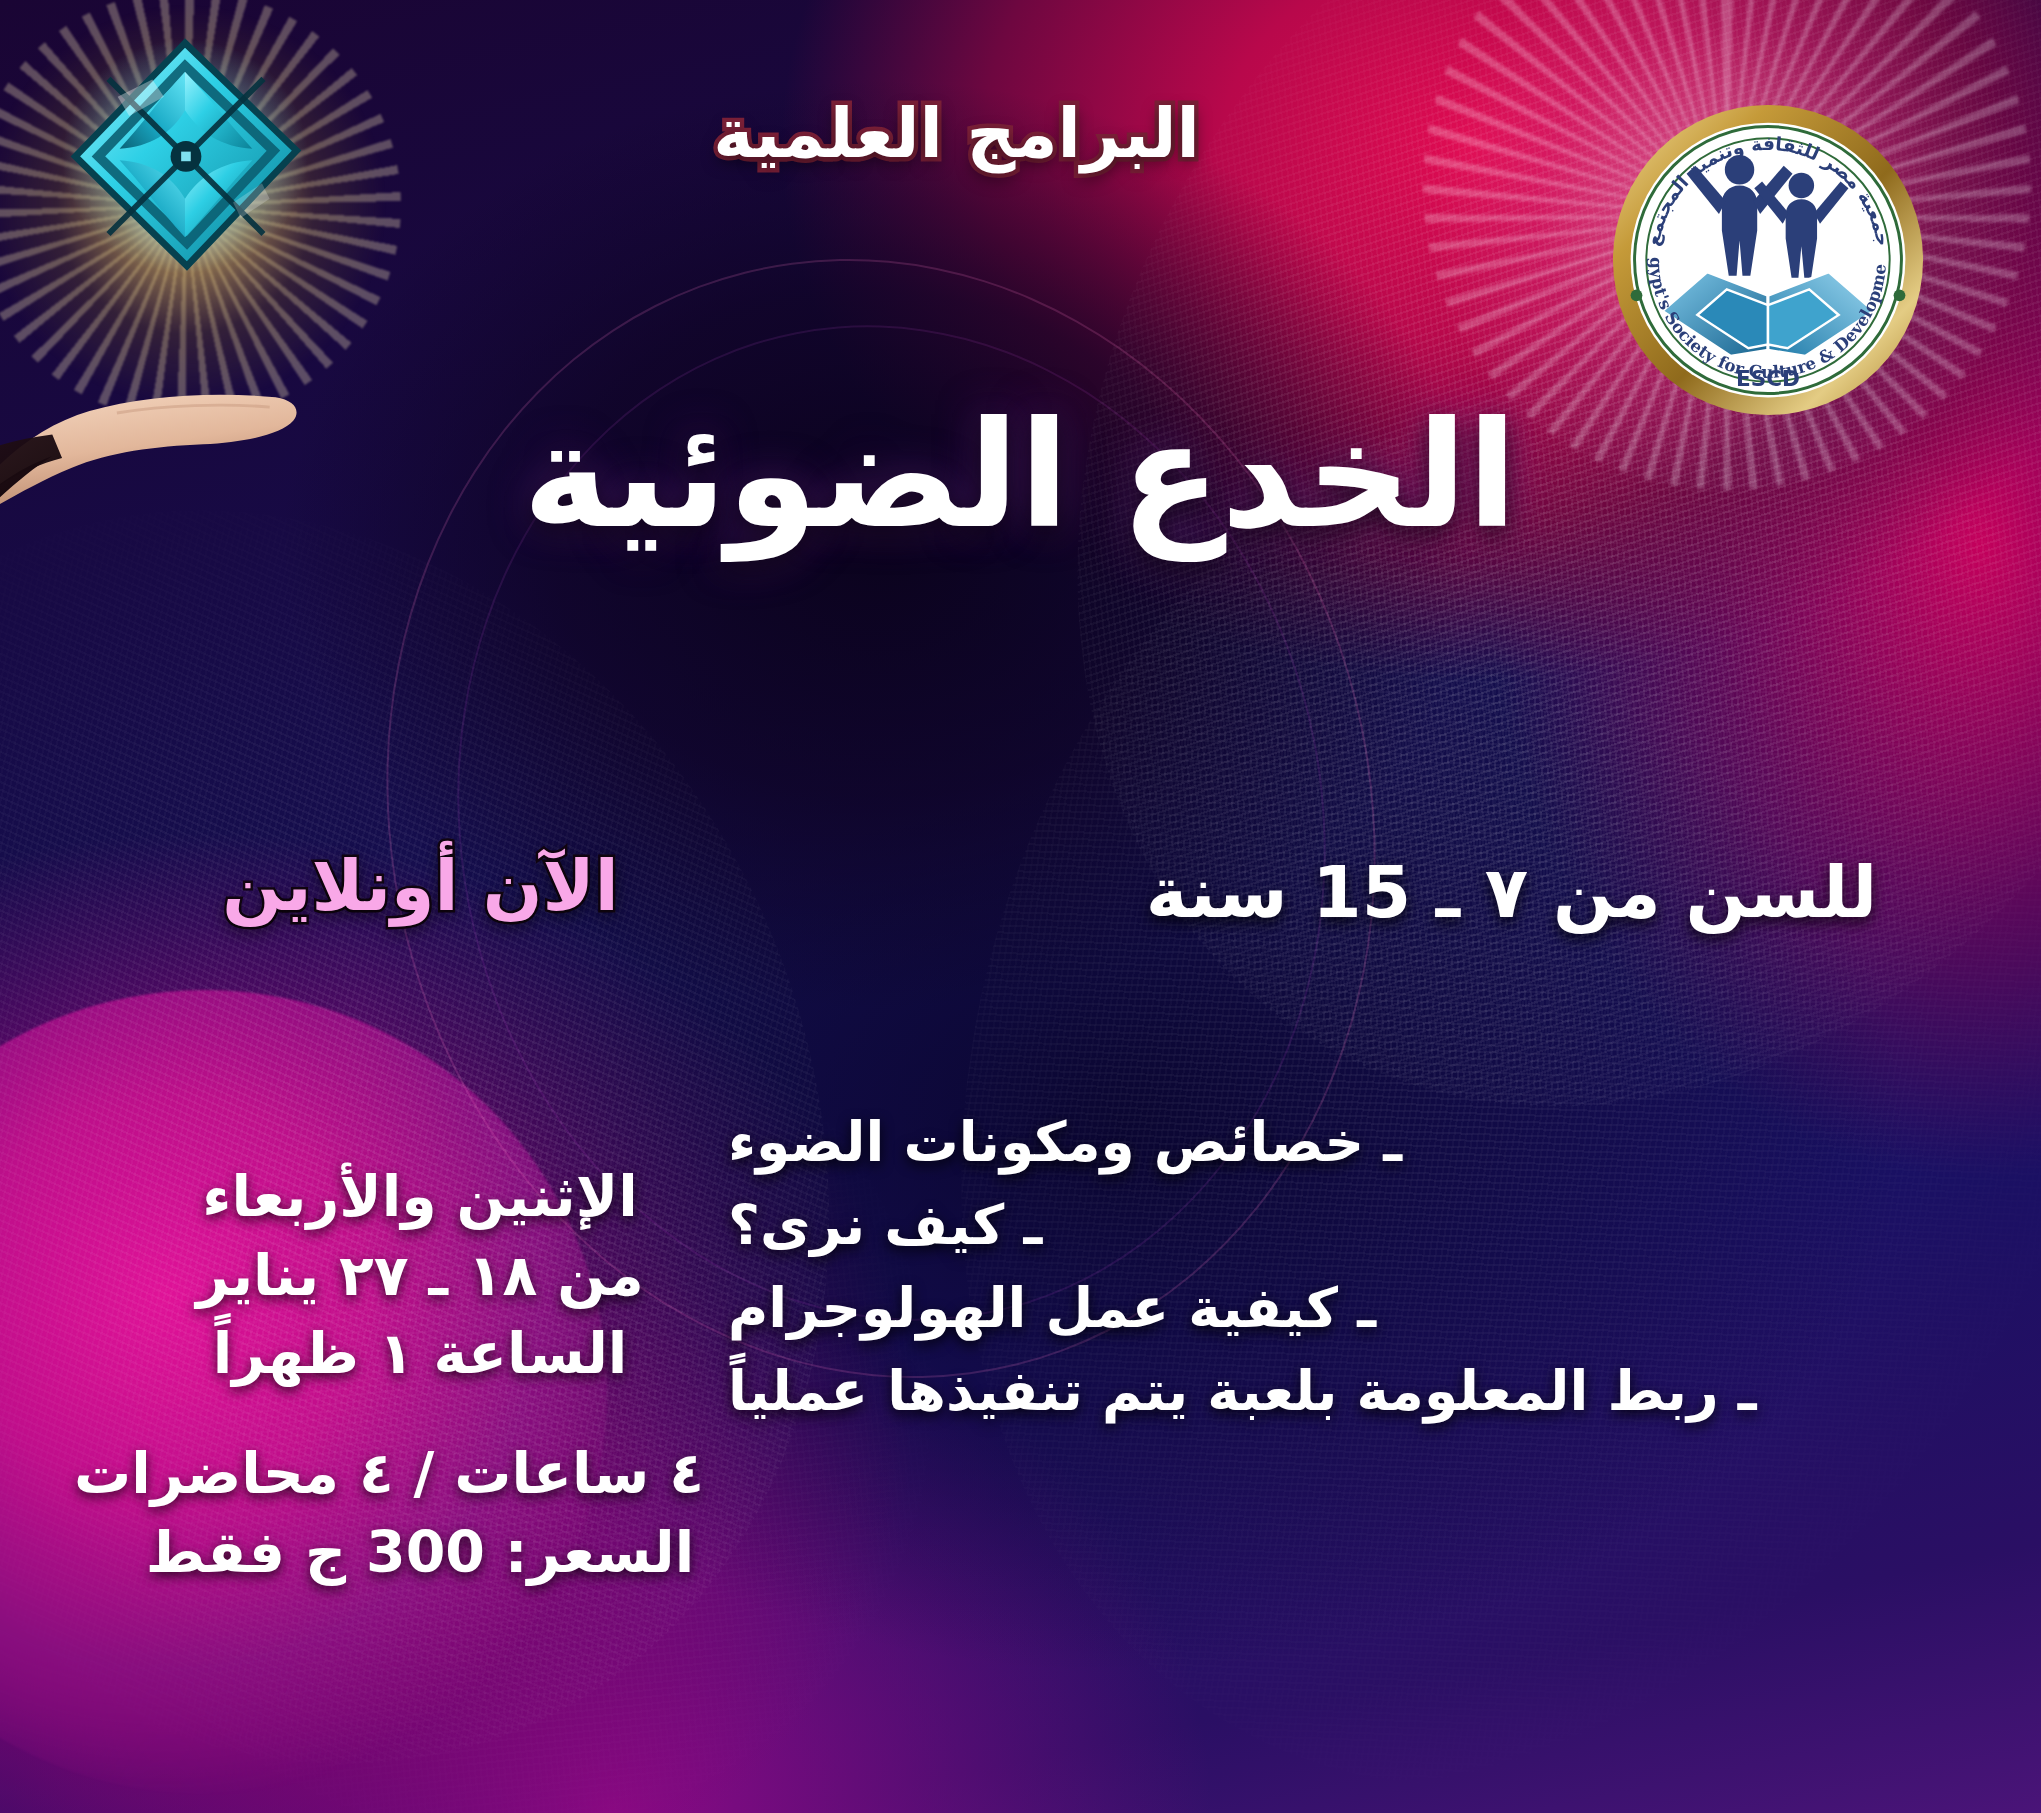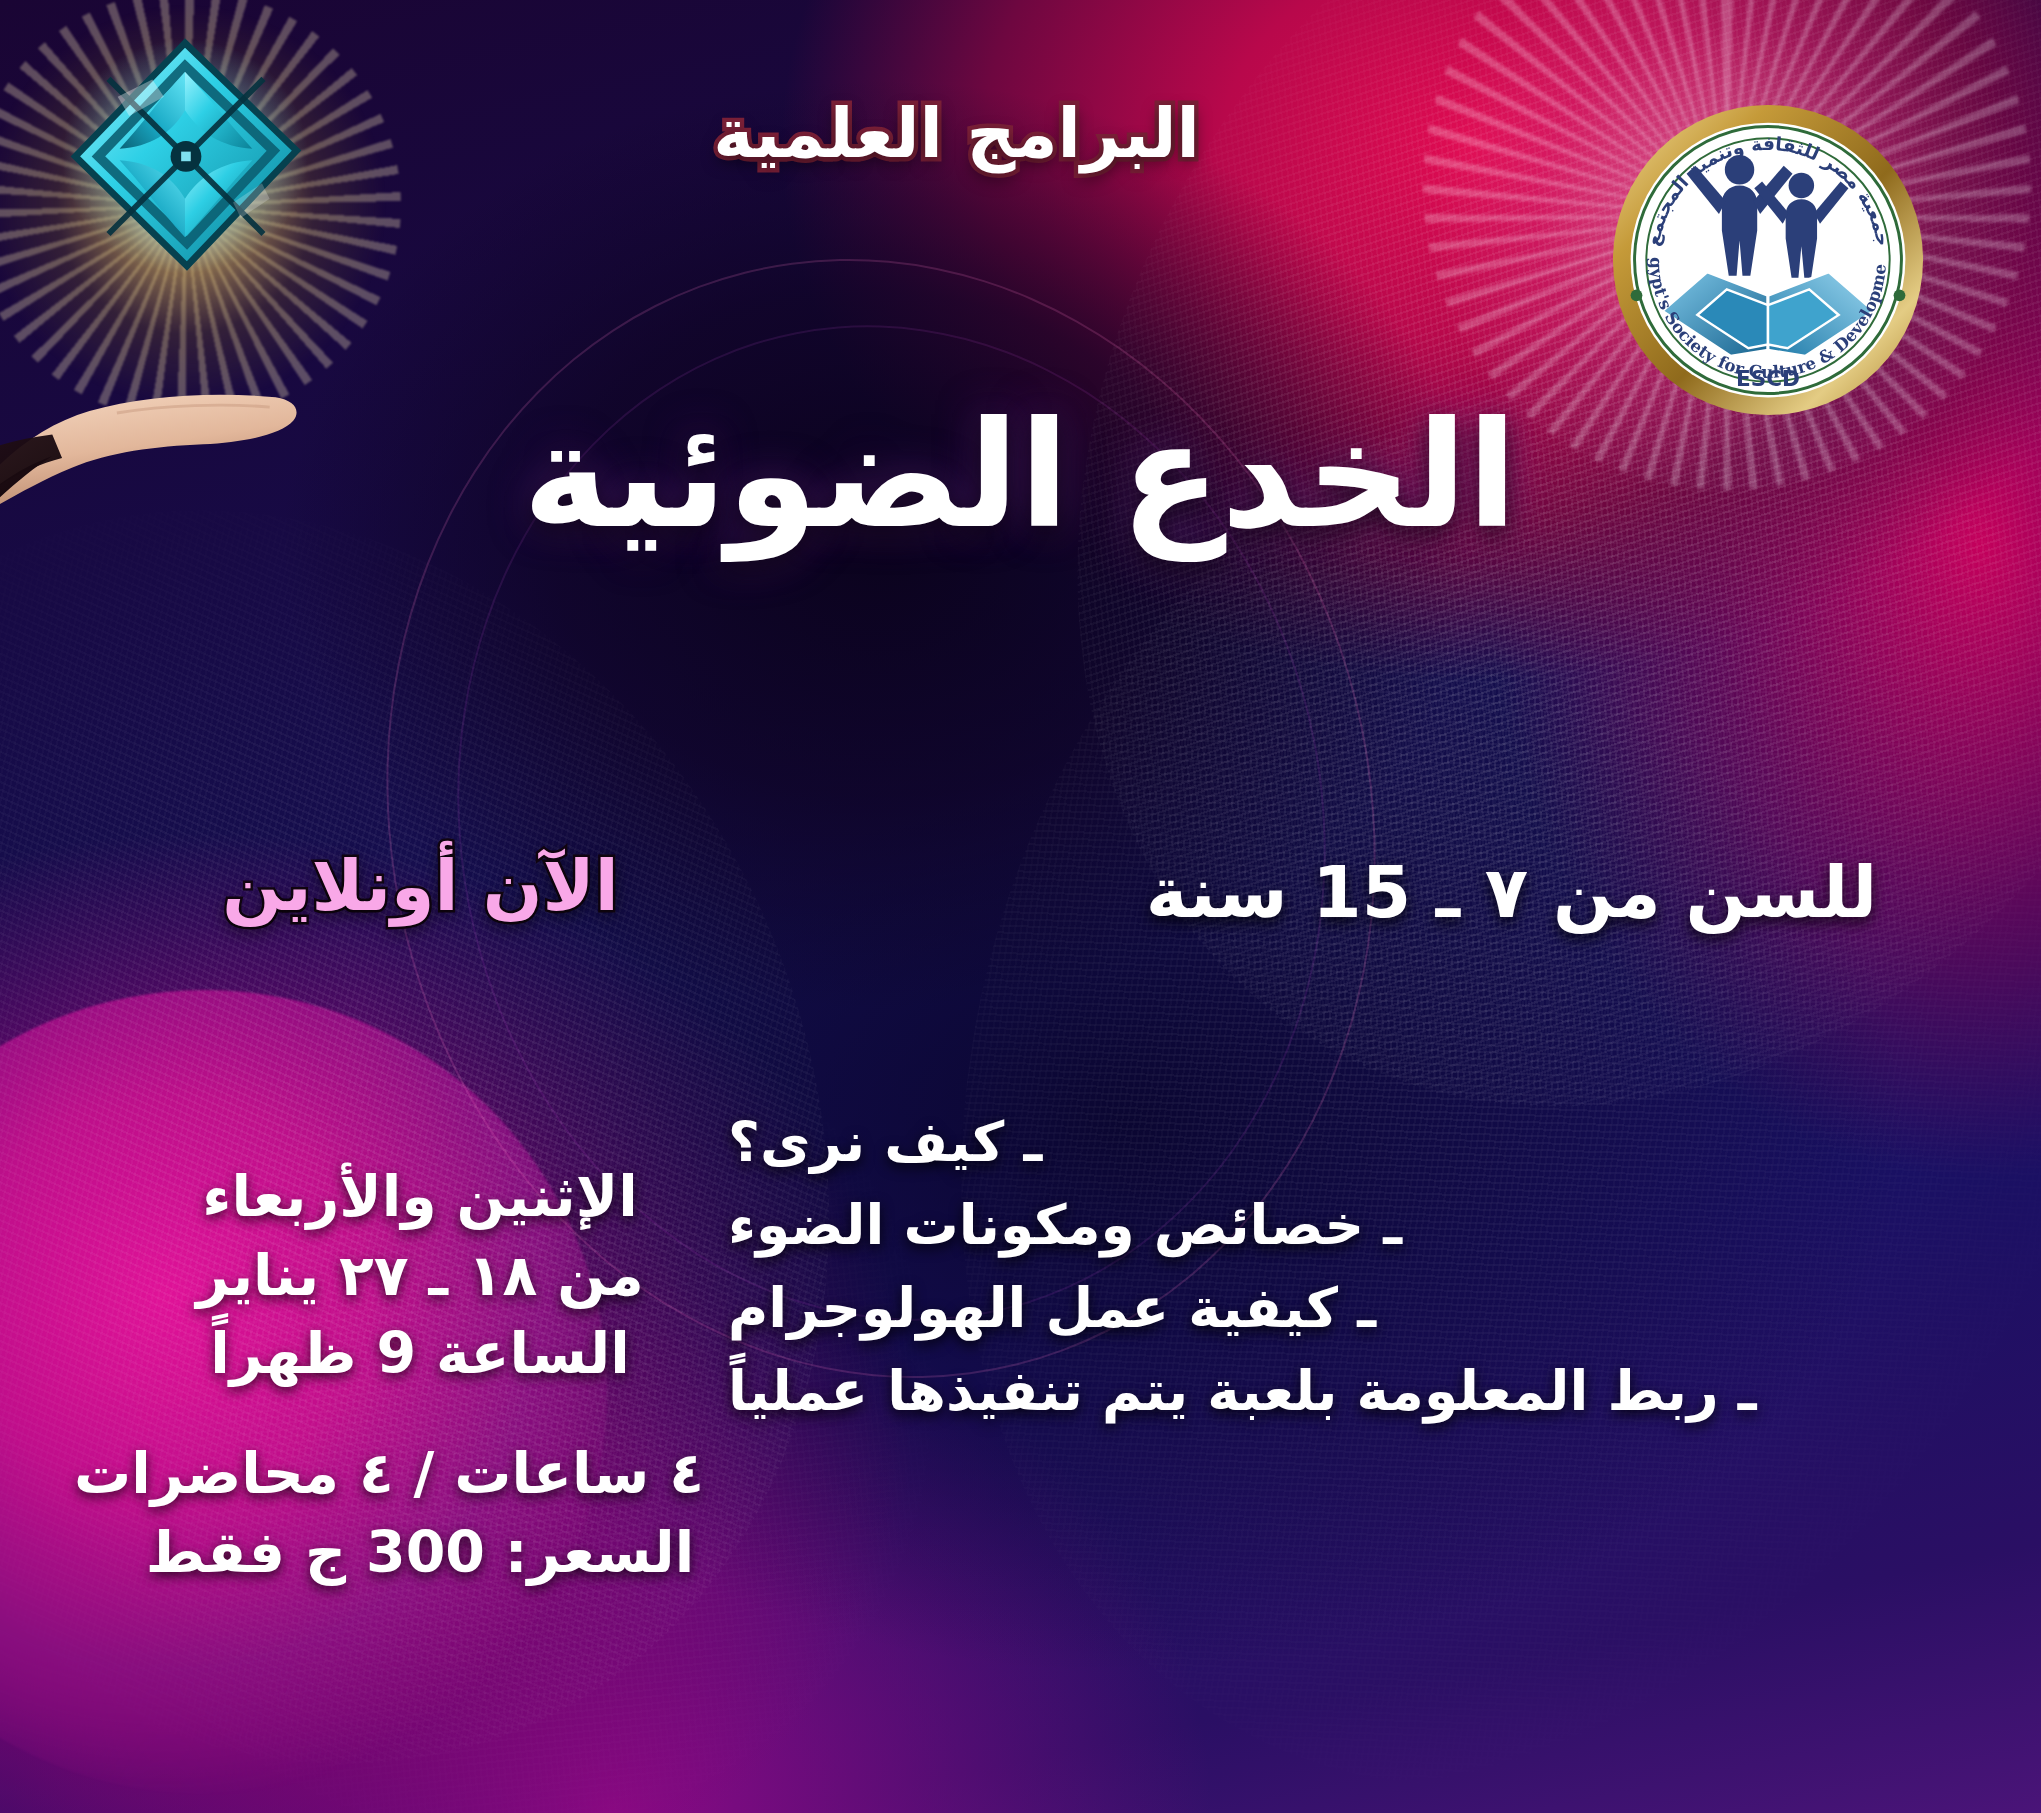--- a/index.html
+++ b/index.html
@@ -311,30 +311,30 @@
     </text>
   </svg>
 
   <div class="kicker">البرامج العلمية</div>
   <div class="title">الخدع الضوئية</div>
   <div class="online-now">الآن أونلاين</div>
   <div class="ages">للسن من ٧ ـ 15 سنة</div>
 
   <div class="bullets">
     <ul>
+      <li>ـ خصائص ومكونات الضوء</li>
       <li>ـ كيف نرى؟</li>
-      <li>ـ خصائص ومكونات الضوء</li>
       <li>ـ كيفية عمل الهولوجرام</li>
       <li>ـ ربط المعلومة بلعبة يتم تنفيذها عملياً</li>
     </ul>
   </div>
 
   <div class="schedule">
     <div class="line">الإثنين والأربعاء</div>
     <div class="line">من ١٨ ـ ٢٧ يناير</div>
-    <div class="line">الساعة 9 ظهراً</div>
+    <div class="line">الساعة ١ ظهراً</div>
     <div class="gap"></div>
     <div class="line">٤ ساعات / ٤ محاضرات</div>
     <div class="line">السعر: 300 ج فقط</div>
   </div>
 
 </div>
 
 
 </body></html>

